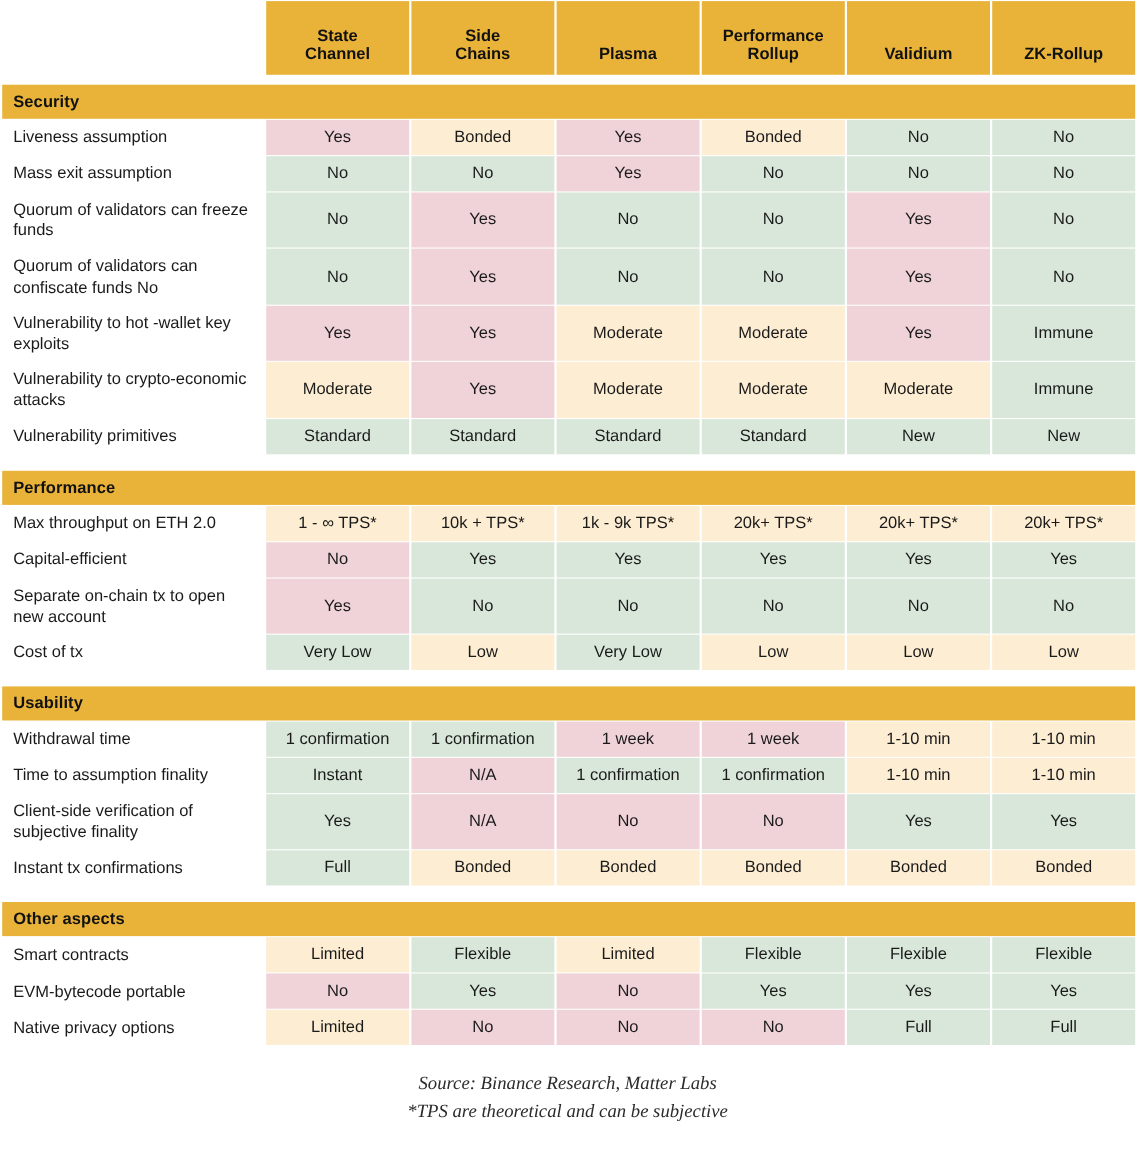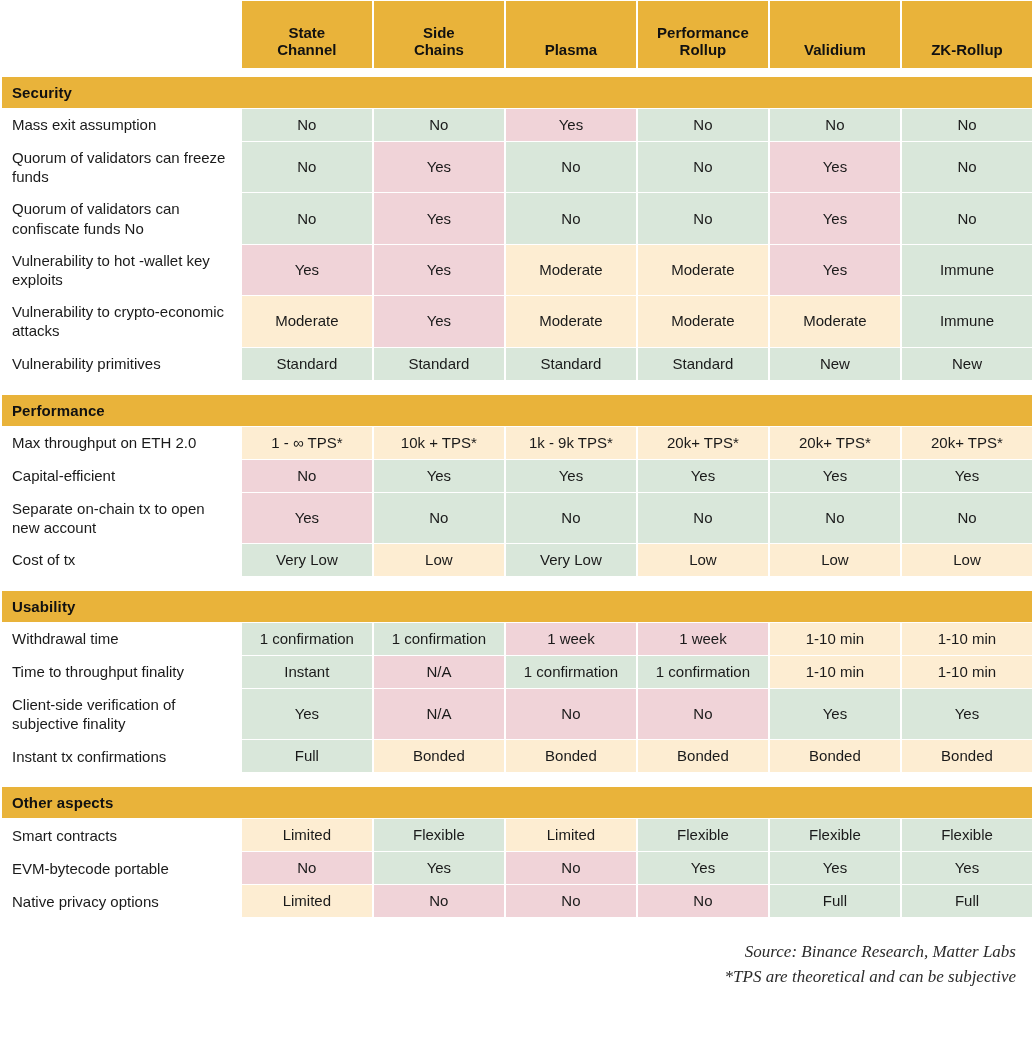--- a/index.html
+++ b/index.html
@@ -89,21 +89,21 @@
     white-space: nowrap;
   }
   td.good { background: #d9e7da; }
   td.bad  { background: #f0d3d8; }
   td.mid  { background: #fdedd2; }
 
   .footer {
     width: 1032px;
     box-sizing: border-box;
     padding: 22px 16px 0 16px;
-    text-align: right;
+    text-align: center;
     font-family: "Liberation Serif", serif;
     font-style: italic;
     font-size: 17px;
     color: #2b2b2b;
     line-height: 1.45;
   }
   .footer .line2 { display: block; }
 </style>
 </head>
 <body>
@@ -146,20 +146,29 @@
       </tr>
     </thead>
     <tbody id="tbody">
         <tr class="spacer-sm">
           <td colspan="7"></td>
         </tr>
         <tr class="sectionrow">
           <td class="section" colspan="7">Security</td>
         </tr>
         <tr class="datarow">
+          <td class="rlabel">Liveness assumption</td>
+          <td class="cell bad">Yes</td>
+          <td class="cell mid">Bonded</td>
+          <td class="cell bad">Yes</td>
+          <td class="cell mid">Bonded</td>
+          <td class="cell good">No</td>
+          <td class="cell good">No</td>
+        </tr>
+        <tr class="datarow">
           <td class="rlabel">Mass exit assumption</td>
           <td class="cell good">No</td>
           <td class="cell good">No</td>
           <td class="cell bad">Yes</td>
           <td class="cell good">No</td>
           <td class="cell good">No</td>
           <td class="cell good">No</td>
         </tr>
         <tr class="datarow">
           <td class="rlabel">Quorum of validators can freeze funds</td>
@@ -257,21 +266,21 @@
         <tr class="datarow">
           <td class="rlabel">Withdrawal time</td>
           <td class="cell good">1 confirmation</td>
           <td class="cell good">1 confirmation</td>
           <td class="cell bad">1 week</td>
           <td class="cell bad">1 week</td>
           <td class="cell mid">1-10 min</td>
           <td class="cell mid">1-10 min</td>
         </tr>
         <tr class="datarow">
-          <td class="rlabel">Time to throughput finality</td>
+          <td class="rlabel">Time to assumption finality</td>
           <td class="cell good">Instant</td>
           <td class="cell bad">N/A</td>
           <td class="cell good">1 confirmation</td>
           <td class="cell good">1 confirmation</td>
           <td class="cell mid">1-10 min</td>
           <td class="cell mid">1-10 min</td>
         </tr>
         <tr class="datarow">
           <td class="rlabel">Client-side verification of subjective finality</td>
           <td class="cell good">Yes</td>

